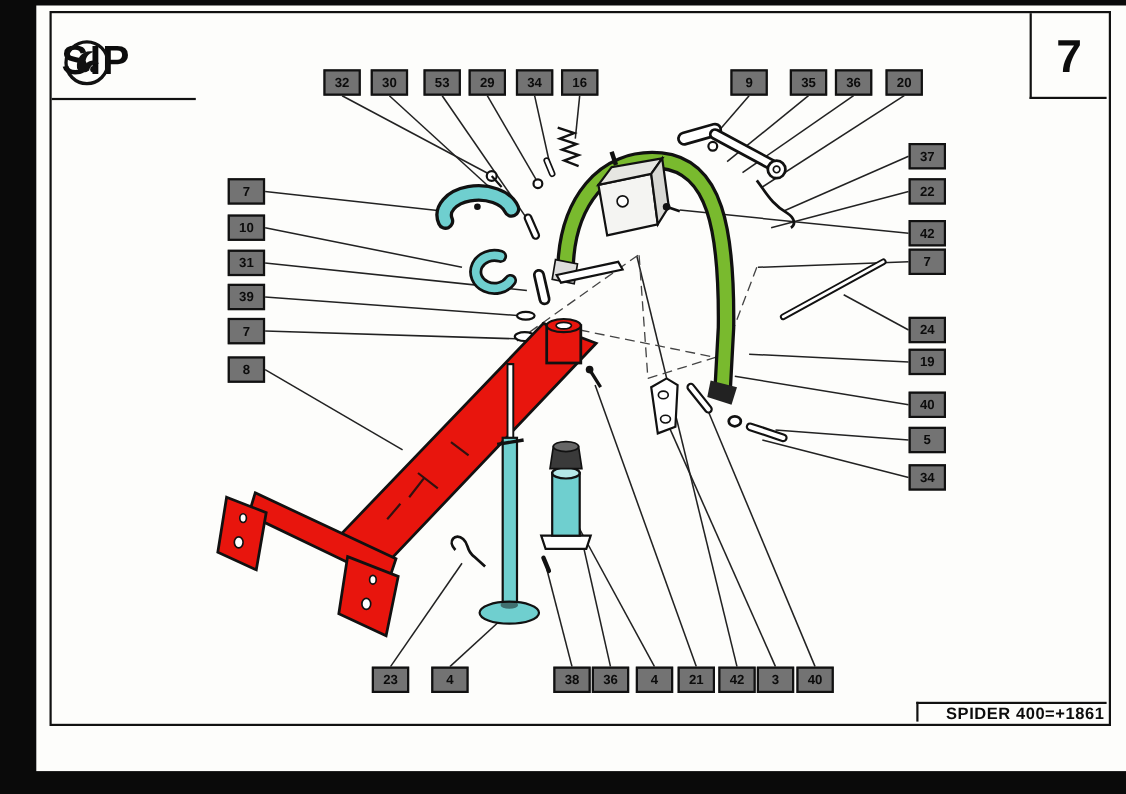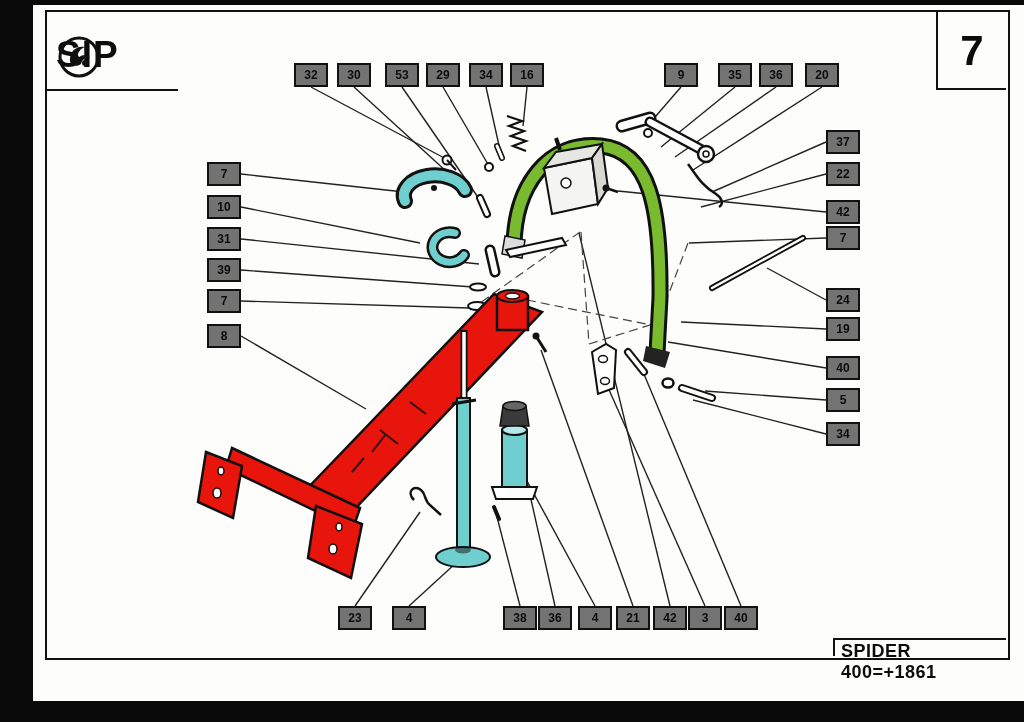--- a/index.html
+++ b/index.html
@@ -5,22 +5,22 @@
   html,body{margin:0;padding:0;background:#000;}
   #stage{position:relative;width:1024px;height:722px;background:#0a0a0a;overflow:hidden;
          font-family:"Liberation Sans",sans-serif;}
   #page{position:absolute;left:33px;top:5px;width:991px;height:696px;background:#fdfdfb;}
   #frame{position:absolute;left:45px;top:10px;width:961px;height:646px;border:2.5px solid #111;}
   .rule{position:absolute;background:#111;}
   #logo{position:absolute;left:56px;top:34px;display:flex;align-items:center;gap:6px;}
   #brand{font-size:37px;font-weight:700;letter-spacing:1px;color:#0c0c0c;}
   #pagenum{position:absolute;left:938px;top:18px;width:68px;height:66px;display:flex;
            align-items:center;justify-content:center;font-size:42px;font-weight:bold;color:#0c0c0c;}
-  #footer-text{position:absolute;left:841px;top:641px;width:163px;font-size:18px;font-weight:bold;
-           color:#0c0c0c;letter-spacing:0.5px;}
+  #footer-text{position:absolute;left:841px;top:641px;width:163px;font-size:15px;font-weight:bold;
+           color:#0c0c0c;letter-spacing:0.5px;text-align:right;}
   .co{position:absolute;width:30px;height:20px;border:2px solid #111;background:#737373;
       display:flex;align-items:center;justify-content:center;
       font-size:12px;font-weight:bold;color:#0c0c0c;}
   svg{position:absolute;left:0;top:0;}
 </style>
 </head>
 <body>
 
 <div id="stage">
   <div id="page"></div>

